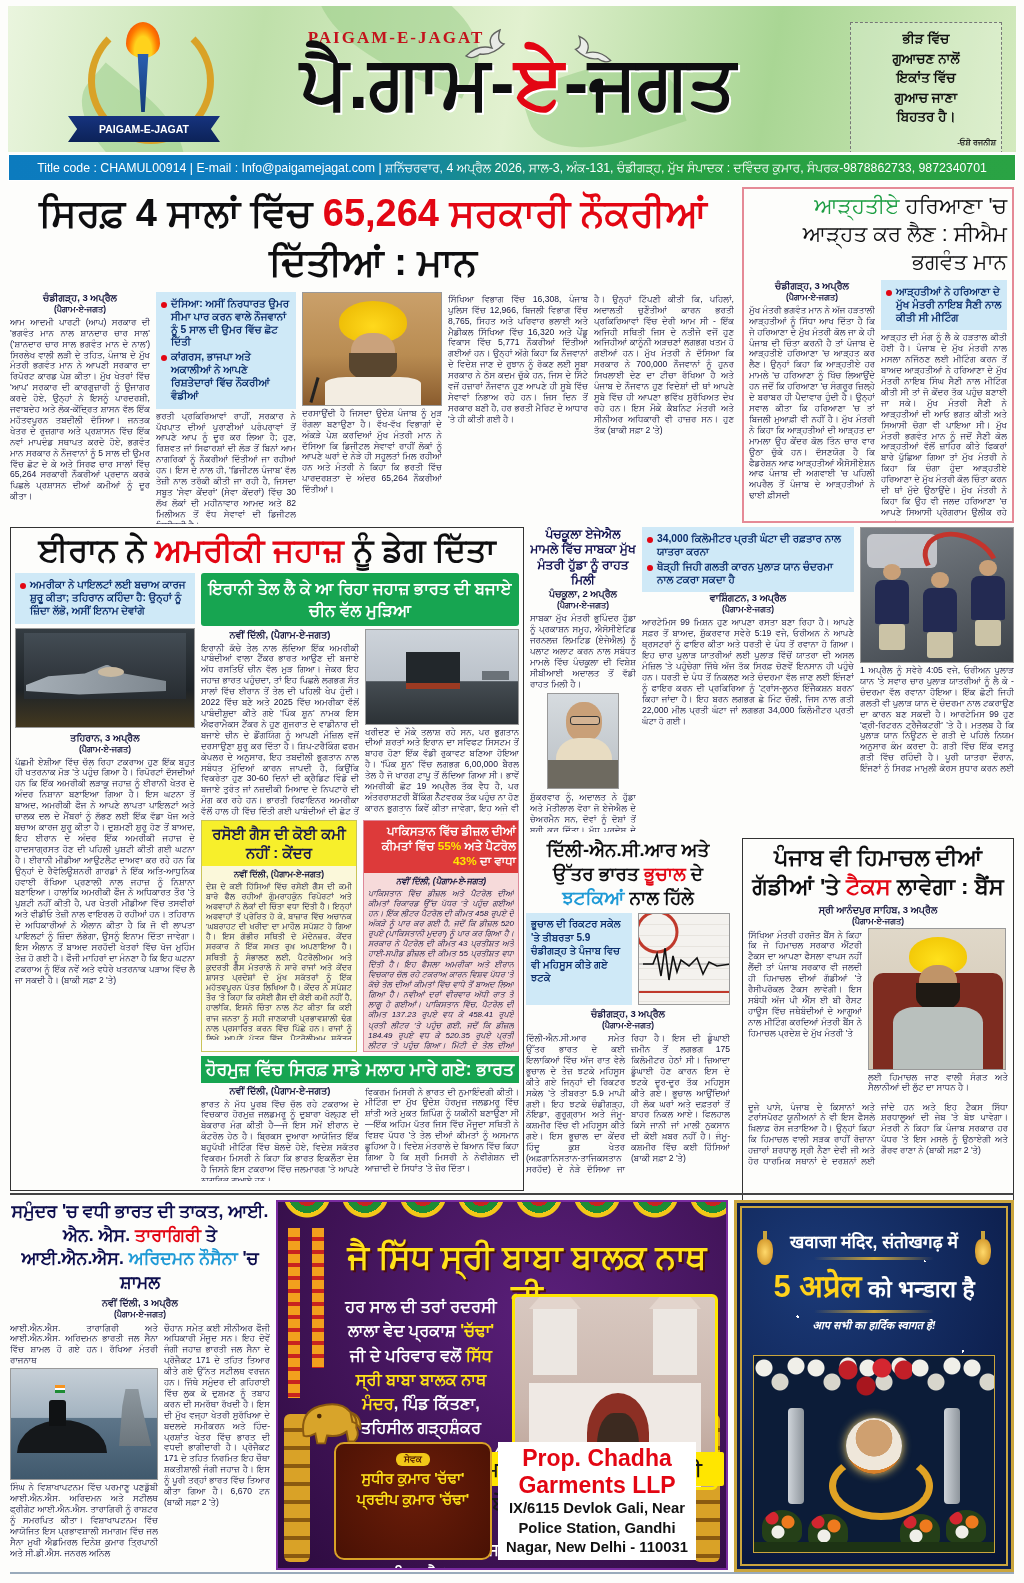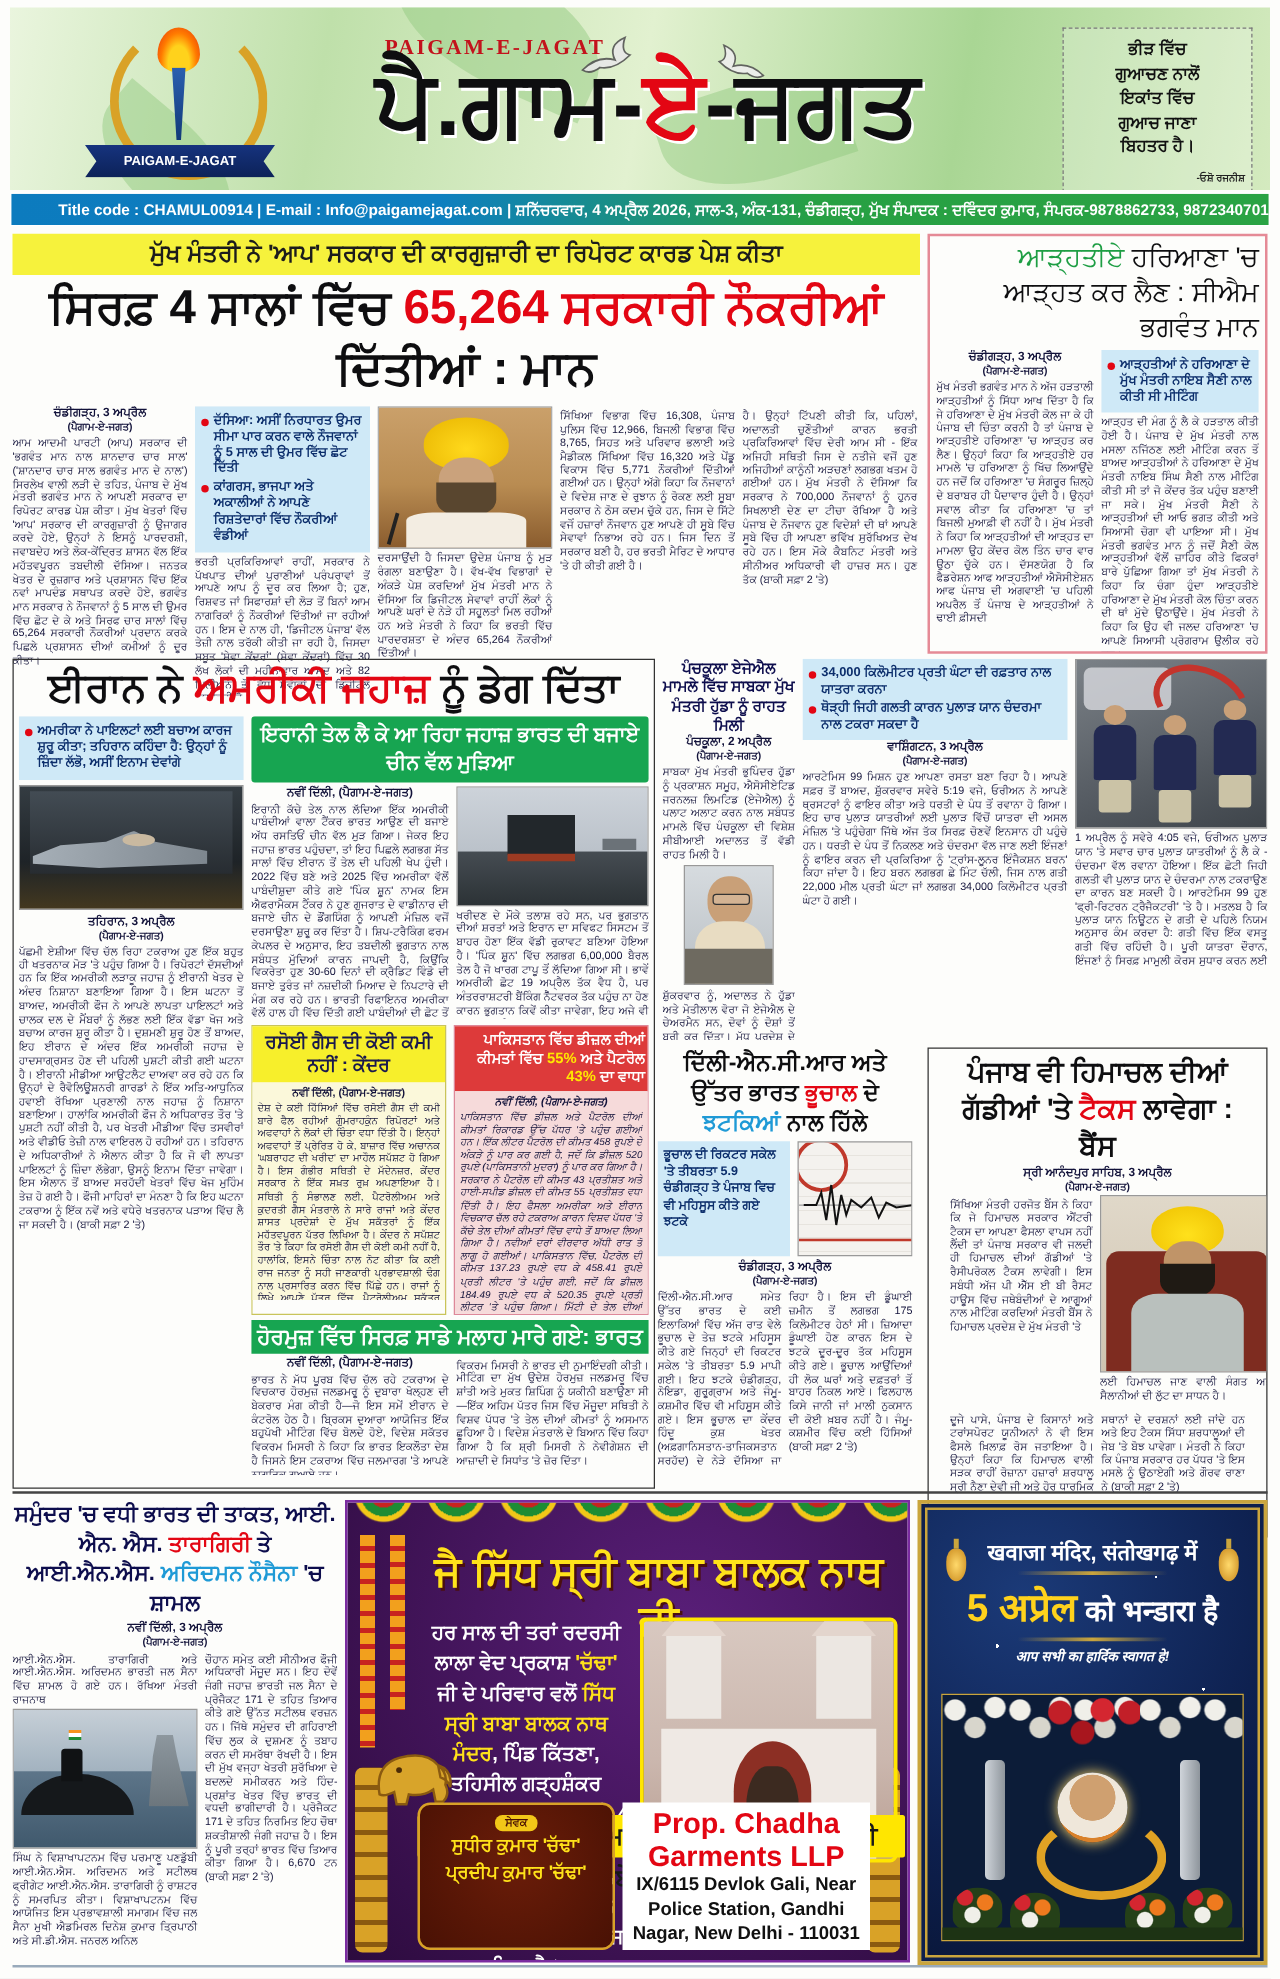--- a/index.html
+++ b/index.html
@@ -31,22 +31,22 @@
   .eyebrow{position:absolute;left:238px;top:22px;width:300px;text-align:center;color:#c3131c;
            font-family:"Liberation Serif","DejaVu Serif",serif;font-weight:bold;font-size:17px;letter-spacing:2px}
   .mast-title{position:absolute;left:180px;top:36px;width:660px;text-align:center;color:#0e0e10;
            font-weight:800;font-size:74px;line-height:1.1;text-shadow:2px 2px 0 #fff}
   .dove{position:absolute;opacity:.9}
   .quotebox{position:absolute;right:14px;top:16px;width:142px;height:118px;border:1.5px dashed #777;
            background:rgba(255,255,255,.25);color:#111;font-weight:bold;font-size:13.5px;line-height:1.45;
            text-align:center;padding:6px 4px;white-space:pre-line}
   .quoteattr{position:absolute;right:20px;top:132px;font-size:8px;font-weight:bold;color:#222}
   
-  .infobar{left:8px;top:154px;width:1008px;height:27px;color:#fff;font-weight:bold;font-size:12.3px;
-    line-height:27px;text-align:right;border:1px solid #fff;box-sizing:border-box;
+  .infobar{left:8px;top:154px;width:1008px;height:27px;color:#fff;font-weight:normal;font-size:12.3px;
+    line-height:27px;text-align:center;border:1px solid #fff;box-sizing:border-box;
     background:linear-gradient(90deg,#0c7bbe 0%,#0e7fc0 34%,#27a043 64%,#2aa344 100%)}
   
   .lead{left:10px;top:187px;width:726px;height:336px}
   .kicker{background:#f6f23c;height:33px;line-height:33px;text-align:center;font-weight:800;font-size:19px;color:#1c1c1c}
   .lead-hl{margin:2px 0 4px;text-align:center;font-size:38px;font-weight:800;color:#0e0e10;line-height:1.3}
   .lead-cols{display:flex;gap:6px;height:232px;overflow:hidden}
   .lead-cols .col{width:140px;overflow:hidden}
   
   .arhtiya{left:742px;top:187px;width:272px;height:336px;border:2px solid #e58a96;box-sizing:border-box;padding:4px 5px;overflow:hidden}
   .arhtiya h2{margin:0 0 3px;font-size:21.5px;font-weight:400;color:#0e0e10;line-height:1.3;text-align:right}
@@ -73,21 +73,21 @@
   .space{left:642px;top:527px;width:372px;height:305px;overflow:hidden}
   .space h2{margin:0 0 3px;font-size:26.5px;font-weight:800;color:#0e0e10;text-align:center;line-height:1.25}
   .space-l{width:212px;flex:0 0 212px}
   .space-r{flex:1;overflow:hidden}
   
   .quake{left:526px;top:838px;width:204px;height:352px;overflow:hidden}
   .quake h3{margin:0 0 3px;font-size:18.5px;font-weight:800;color:#0e0e10;text-align:center;line-height:1.3}
   .qsub{width:96px;flex:0 0 96px;font-size:10px;line-height:1.35}
   .two{columns:2;column-gap:6px}
   
-  .bains{left:742px;top:838px;width:272px;height:392px;border:1.5px solid #333;box-sizing:border-box;padding:4px 17px;overflow:hidden}
+  .bains{left:742px;top:838px;width:272px;height:392px;border:1.5px solid #333;box-sizing:border-box;padding:4px 5px;overflow:hidden}
   .bains h2{margin:0 0 2px;font-size:22.5px;font-weight:800;color:#0e0e10;text-align:center;line-height:1.3}
   
   .navy{left:10px;top:1200px;width:260px;height:368px;overflow:hidden}
   .navy h3{margin:0 0 2px;font-size:17.5px;font-weight:800;color:#0d0d4d;text-align:center;line-height:1.35}
   .ncol-l{width:148px;flex:0 0 148px}
   .ncol-r{flex:1;overflow:hidden}
   
   .ph{position:relative;overflow:hidden;border:1px solid #999;box-sizing:border-box}
   .ph-cm{height:114px;background:linear-gradient(180deg,#caa06a,#b98c52 55%,#8a5c2e)}
   .ph-cm .t{position:absolute;left:36px;top:8px;width:68px;height:42px;border-radius:50% 50% 44% 44%;
@@ -234,21 +234,20 @@
 ਗੁਆਚਣ ਨਾਲੋਂ
 ਇਕਾਂਤ ਵਿੱਚ
 ਗੁਆਚ ਜਾਣਾ
 ਬਿਹਤਰ ਹੈ।</div>
     <div class="quoteattr">-ਓਸ਼ੋ ਰਜਨੀਸ਼</div>
   </header>
 
   <div class="abs infobar">Title code : CHAMUL00914 | E-mail : Info@paigamejagat.com | ਸ਼ਨਿੱਚਰਵਾਰ, 4 ਅਪ੍ਰੈਲ 2026, ਸਾਲ-3, ਅੰਕ-131, ਚੰਡੀਗੜ੍ਹ, ਮੁੱਖ ਸੰਪਾਦਕ : ਦਵਿੰਦਰ ਕੁਮਾਰ, ਸੰਪਰਕ-9878862733, 9872340701</div>
 
   <section class="abs lead">
-    <div class="kicker">ਮੁੱਖ ਮੰਤਰੀ ਨੇ 'ਆਪ' ਸਰਕਾਰ ਦੀ ਕਾਰਗੁਜ਼ਾਰੀ ਦਾ ਰਿਪੋਰਟ ਕਾਰਡ ਪੇਸ਼ ਕੀਤਾ</div>
     <h1 class="lead-hl"><span>ਸਿਰਫ਼ 4 ਸਾਲਾਂ ਵਿੱਚ </span><span class="red">65,264 ਸਰਕਾਰੀ ਨੌਕਰੀਆਂ</span><span> ਦਿੱਤੀਆਂ : ਮਾਨ</span></h1>
     <div class="lead-cols">
       <div class="col">
         <div class="dl">ਚੰਡੀਗੜ੍ਹ, 3 ਅਪ੍ਰੈਲ</div>
         <div class="cr">(ਪੈਗਾਮ-ਏ-ਜਗਤ)</div>
         <p class="body">ਆਮ ਆਦਮੀ ਪਾਰਟੀ (ਆਪ) ਸਰਕਾਰ ਦੀ 'ਭਗਵੰਤ ਮਾਨ ਨਾਲ ਸ਼ਾਨਦਾਰ ਚਾਰ ਸਾਲ' ('ਸ਼ਾਨਦਾਰ ਚਾਰ ਸਾਲ ਭਗਵੰਤ ਮਾਨ ਦੇ ਨਾਲ') ਸਿਰਲੇਖ ਵਾਲੀ ਲੜੀ ਦੇ ਤਹਿਤ, ਪੰਜਾਬ ਦੇ ਮੁੱਖ ਮੰਤਰੀ ਭਗਵੰਤ ਮਾਨ ਨੇ ਆਪਣੀ ਸਰਕਾਰ ਦਾ ਰਿਪੋਰਟ ਕਾਰਡ ਪੇਸ਼ ਕੀਤਾ। ਮੁੱਖ ਖੇਤਰਾਂ ਵਿੱਚ 'ਆਪ' ਸਰਕਾਰ ਦੀ ਕਾਰਗੁਜ਼ਾਰੀ ਨੂੰ ਉਜਾਗਰ ਕਰਦੇ ਹੋਏ, ਉਨ੍ਹਾਂ ਨੇ ਇਸਨੂੰ ਪਾਰਦਰਸ਼ੀ, ਜਵਾਬਦੇਹ ਅਤੇ ਲੋਕ-ਕੇਂਦ੍ਰਿਤ ਸ਼ਾਸਨ ਵੱਲ ਇੱਕ ਮਹੱਤਵਪੂਰਨ ਤਬਦੀਲੀ ਦੱਸਿਆ। ਜਨਤਕ ਖੇਤਰ ਦੇ ਰੁਜ਼ਗਾਰ ਅਤੇ ਪ੍ਰਸ਼ਾਸਨ ਵਿੱਚ ਇੱਕ ਨਵਾਂ ਮਾਪਦੰਡ ਸਥਾਪਤ ਕਰਦੇ ਹੋਏ, ਭਗਵੰਤ ਮਾਨ ਸਰਕਾਰ ਨੇ ਨੌਜਵਾਨਾਂ ਨੂੰ 5 ਸਾਲ ਦੀ ਉਮਰ ਵਿੱਚ ਛੋਟ ਦੇ ਕੇ ਅਤੇ ਸਿਰਫ ਚਾਰ ਸਾਲਾਂ ਵਿੱਚ 65,264 ਸਰਕਾਰੀ ਨੌਕਰੀਆਂ ਪ੍ਰਦਾਨ ਕਰਕੇ ਪਿਛਲੇ ਪ੍ਰਸ਼ਾਸਨ ਦੀਆਂ ਕਮੀਆਂ ਨੂੰ ਦੂਰ ਕੀਤਾ।</p>
       </div>
       <div class="col">
         <div class="bluebox">
           <div class="bitem">

